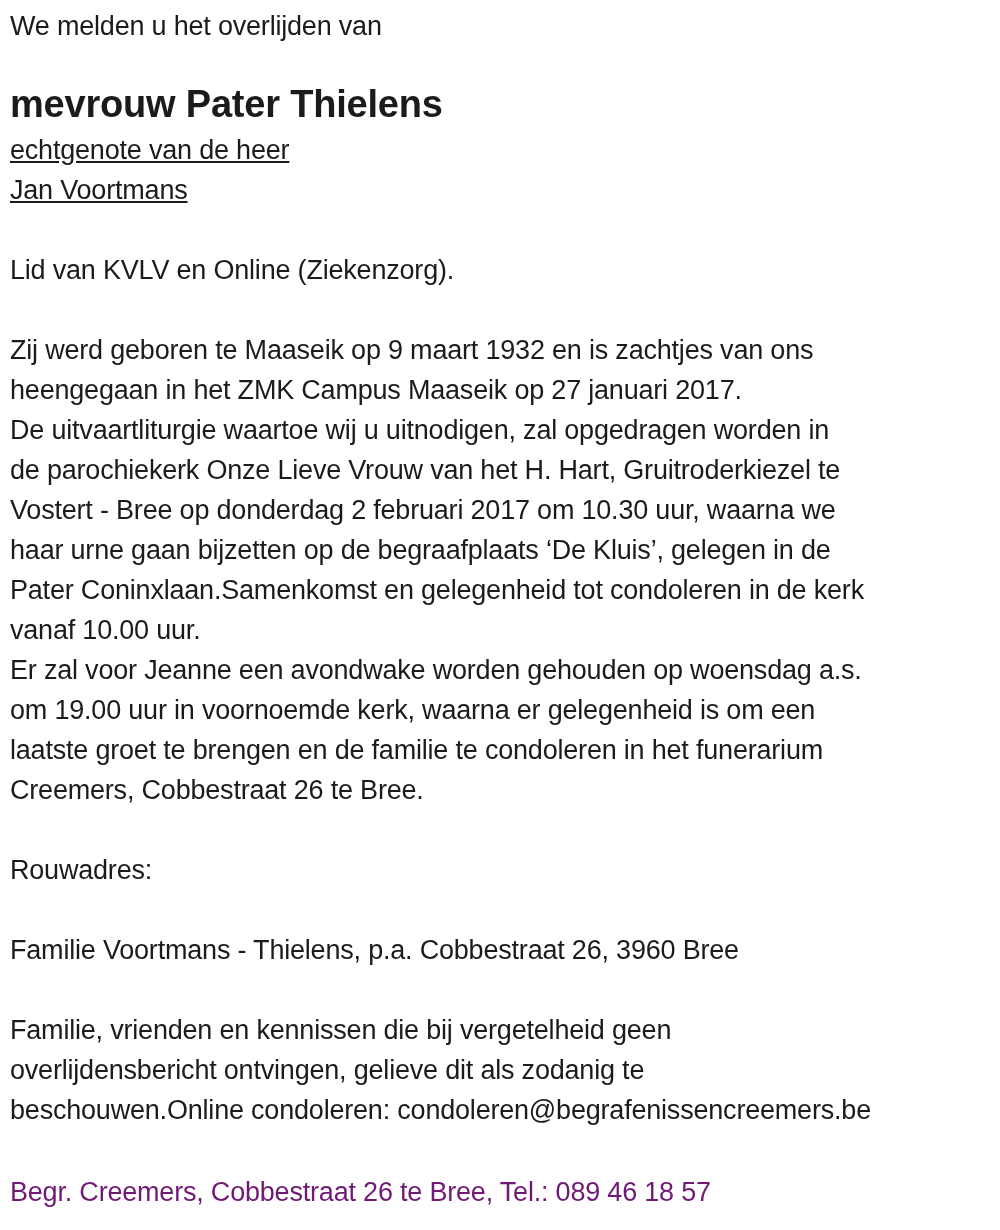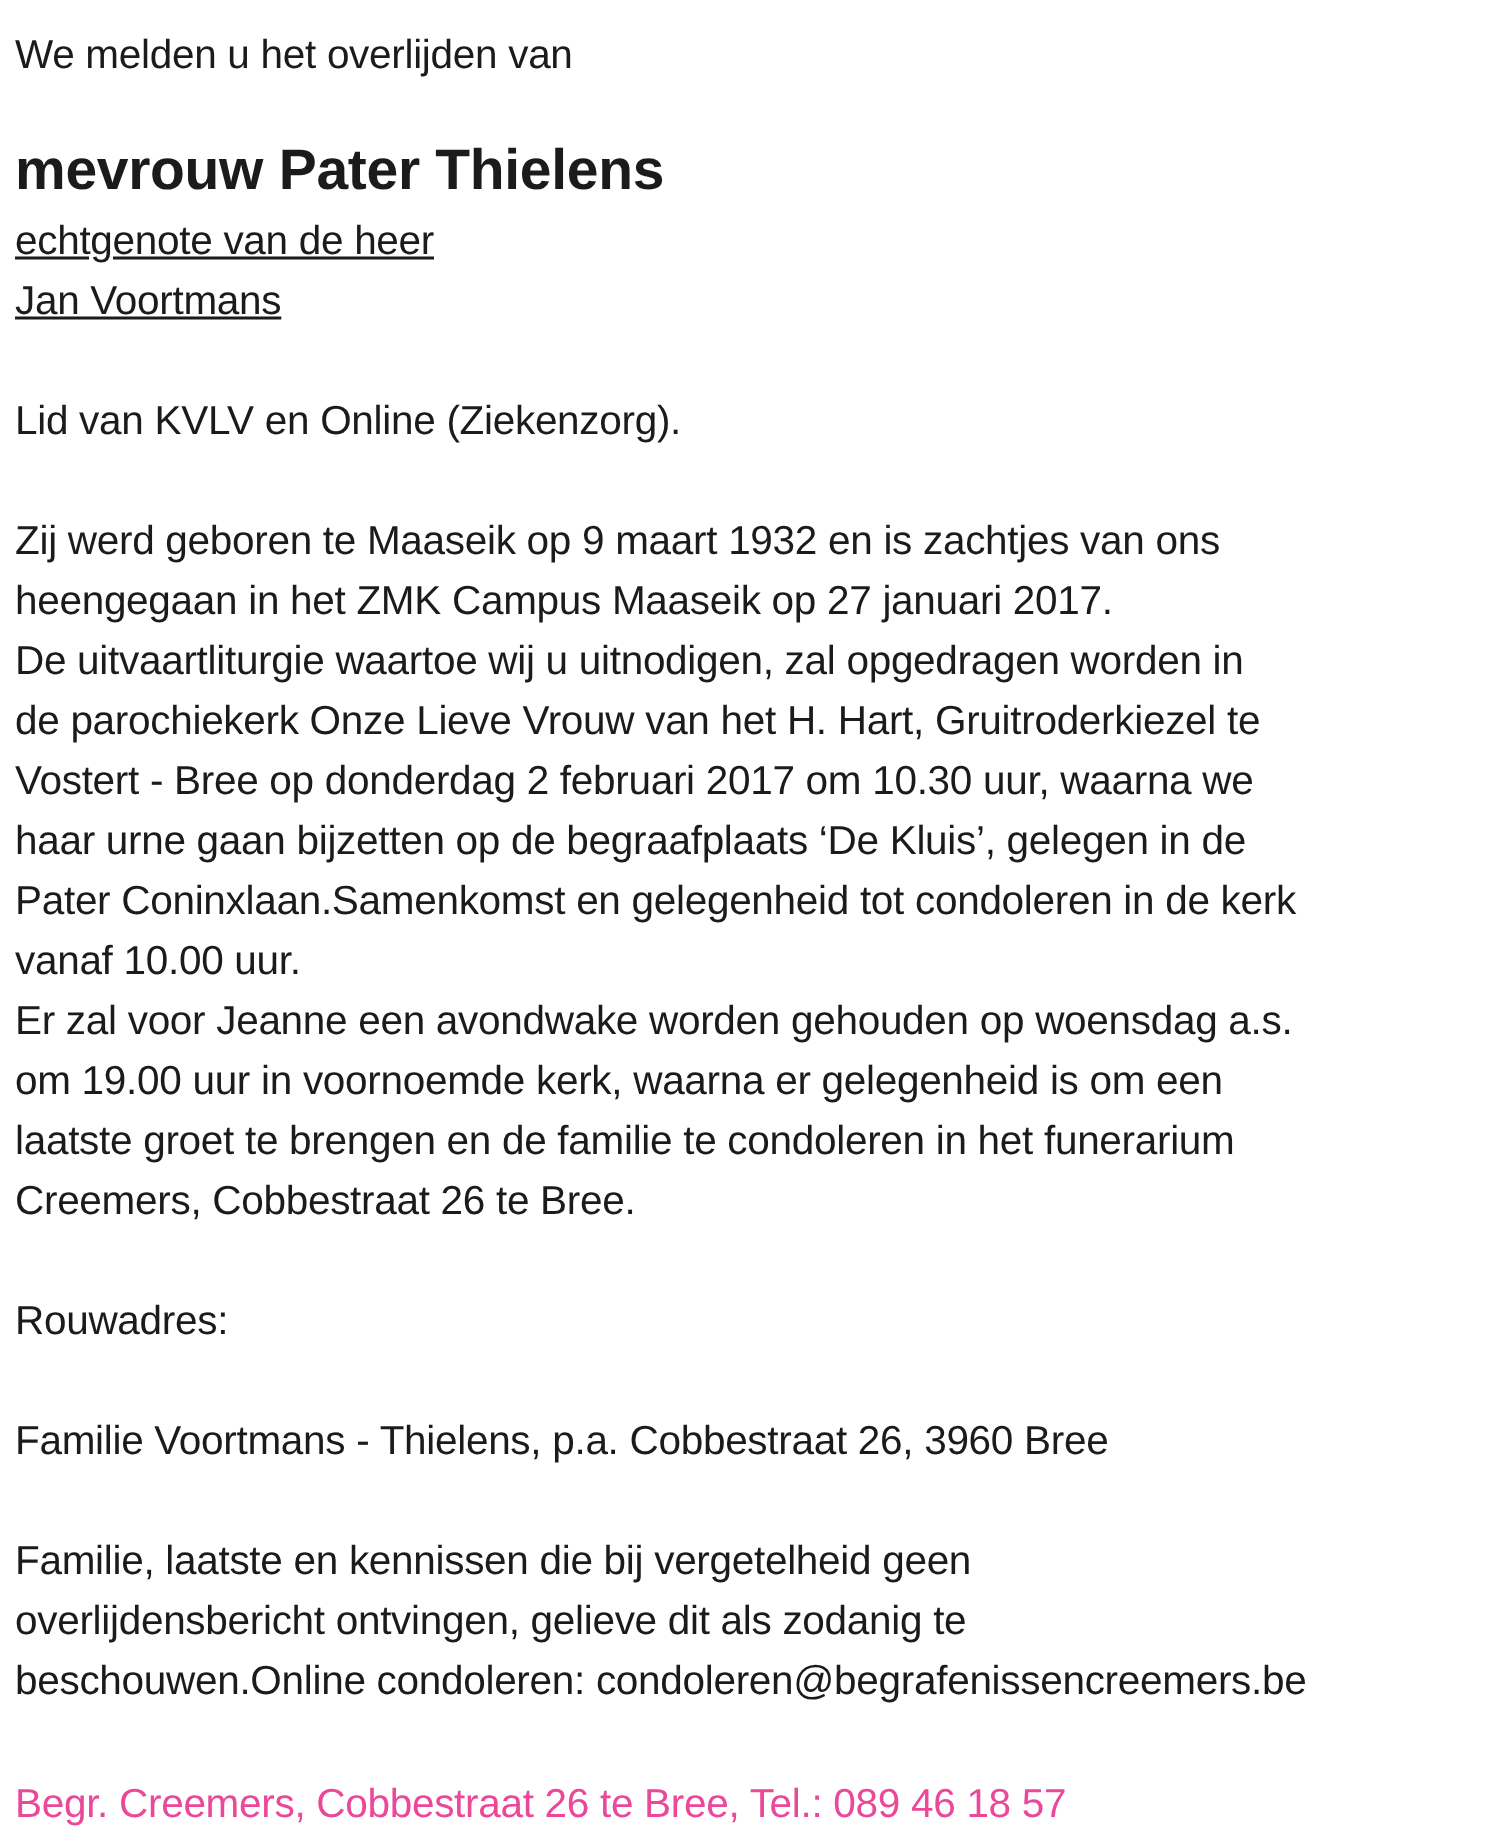--- a/index.html
+++ b/index.html
@@ -13,21 +13,21 @@
     padding: 6px 18px 0 10px;
     overflow: hidden;
   }
   .line {
     font-size: 27px;
     line-height: 40px;
     white-space: pre-line;
     letter-spacing: -0.2px;
   }
   .intro {
-    margin-top: 10px;
+    margin-top: 0;
   }
   .deceased-name {
     font-size: 38px;
     font-weight: 700;
     line-height: 52px;
     margin-top: 32px;
     letter-spacing: -0.2px;
   }
   .relation {
     margin-top: 0;
@@ -35,21 +35,21 @@
   }
   .membership,
   .details,
   .rouwadres-label,
   .rouwadres-value,
   .notice,
   .footer {
     margin-top: 40px;
   }
   .footer {
-    color: #ec4899;
+    color: #701a75;
     margin-top: 42px;
   }
 </style>
 </head>
 <body>
 
 <main>
 
   <p class="line intro">We melden u het overlijden van</p>
 
@@ -70,19 +70,19 @@
 vanaf 10.00 uur.
 Er zal voor Jeanne een avondwake worden gehouden op woensdag a.s.
 om 19.00 uur in voornoemde kerk, waarna er gelegenheid is om een
 laatste groet te brengen en de familie te condoleren in het funerarium
 Creemers, Cobbestraat 26 te Bree.</p>
 
   <p class="line rouwadres-label">Rouwadres:</p>
 
   <p class="line rouwadres-value">Familie Voortmans - Thielens, p.a. Cobbestraat 26, 3960 Bree</p>
 
-  <p class="line notice">Familie, laatste en kennissen die bij vergetelheid geen
+  <p class="line notice">Familie, vrienden en kennissen die bij vergetelheid geen
 overlijdensbericht ontvingen, gelieve dit als zodanig te
 beschouwen.Online condoleren: condoleren@begrafenissencreemers.be</p>
 
   <p class="line footer">Begr. Creemers, Cobbestraat 26 te Bree, Tel.: 089 46 18 57</p>
 
 </main>
 
 </body></html>

